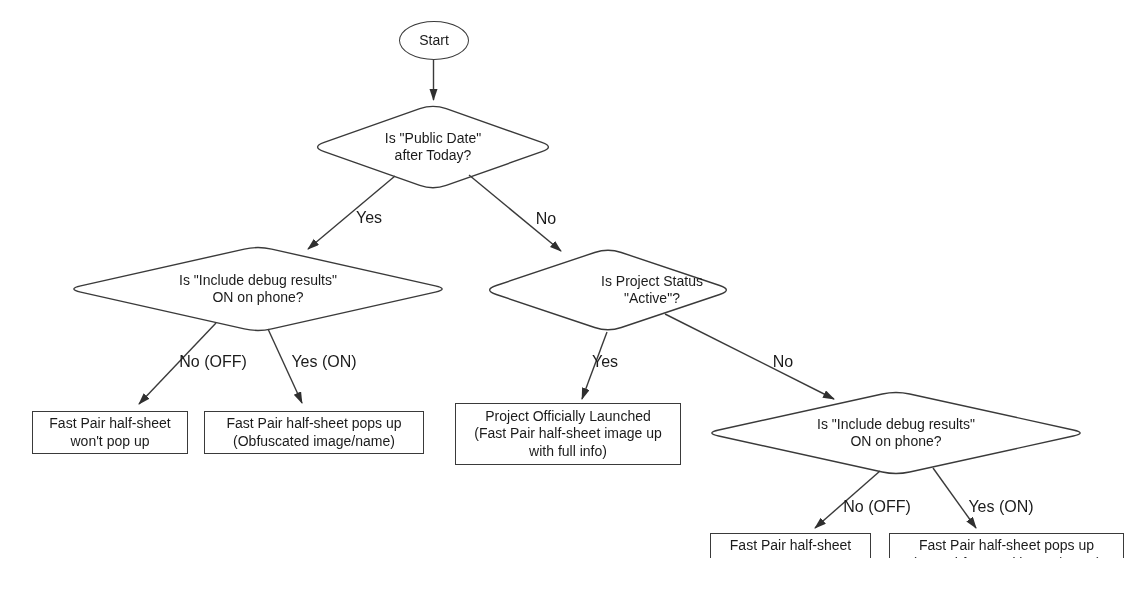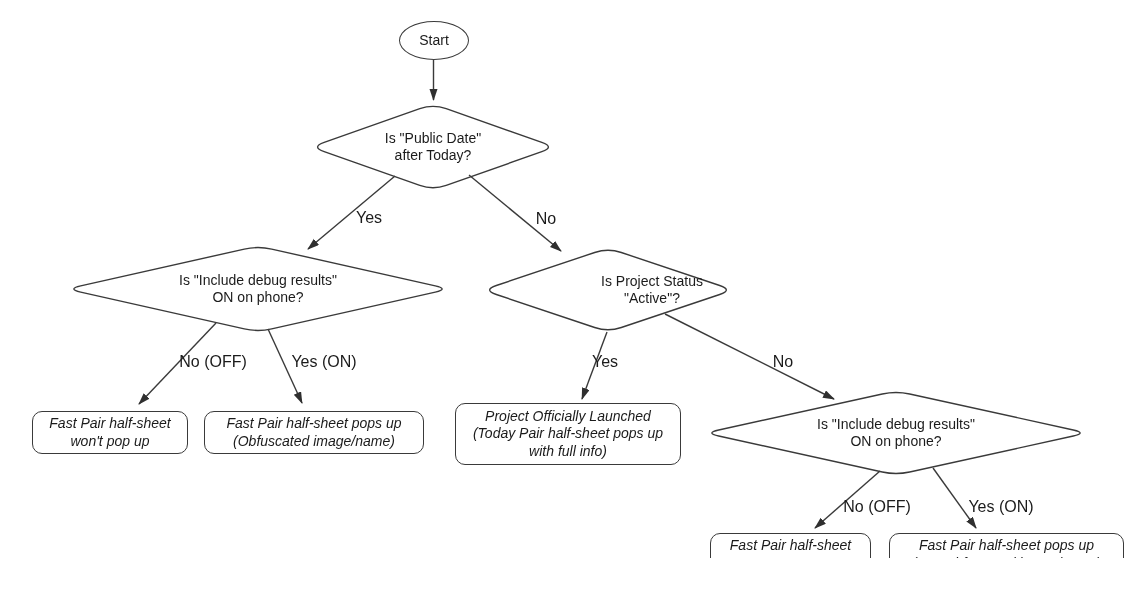--- a/index.html
+++ b/index.html
@@ -18,21 +18,21 @@
     position:absolute;
     display:flex;align-items:center;justify-content:center;
     text-align:center;
     border:1.4px solid #3a3a3a;
     background:#ffffff;
     box-sizing:border-box;
     font-size:14px;line-height:1.22;
     white-space:pre-line;
   }
   .ellipse{border-radius:50%;}
-  .box{border-radius:10px;font-style:italic;}
+  .box{border-radius:0;}
   .dlabel{
     position:absolute;
     transform:translate(-50%,-50%);
     text-align:center;
     font-size:14px;line-height:1.24;
     white-space:pre-line;
   }
   .elabel{
     position:absolute;
     transform:translate(-50%,-50%);
@@ -86,21 +86,21 @@
   <div class="node box" style="left:32px;top:411px;width:156px;height:43px;">
     <span>Fast Pair half-sheet
 won't pop up</span>
   </div>
   <div class="node box" style="left:204px;top:411px;width:220px;height:43px;">
     <span>Fast Pair half-sheet pops up
 (Obfuscated image/name)</span>
   </div>
   <div class="node box" style="left:455px;top:403px;width:226px;height:62px;">
     <span>Project Officially Launched
-(Today Pair half-sheet pops up
+(Fast Pair half-sheet image up
 with full info)</span>
   </div>
   <div class="node box" style="left:710px;top:533px;width:161px;height:43px;">
     <span>Fast Pair half-sheet
 won't pop up</span>
   </div>
   <div class="node box" style="left:889px;top:533px;width:235px;height:43px;">
     <span>Fast Pair half-sheet pops up
 (Non-obfuscated image/name)</span>
   </div>

